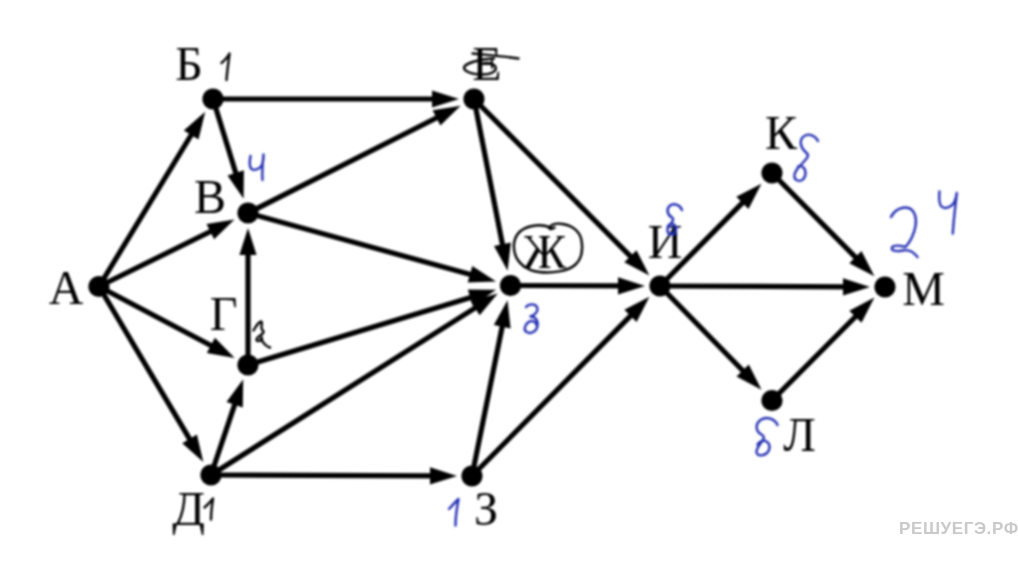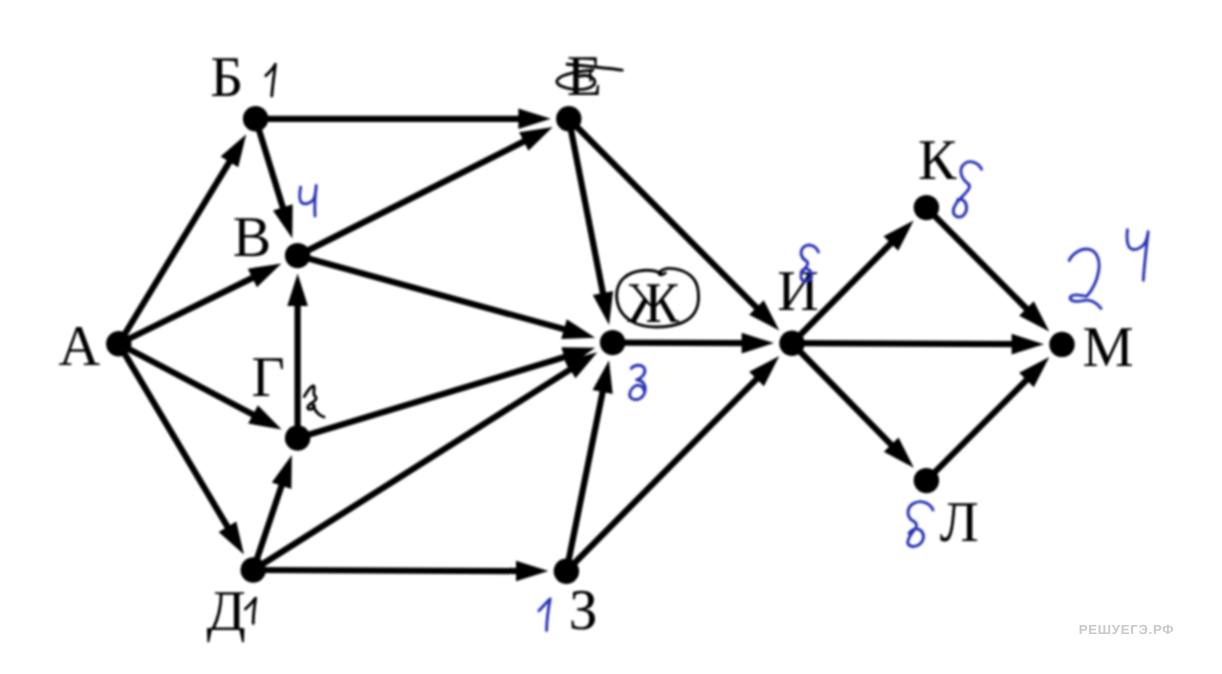--- a/index.html
+++ b/index.html
@@ -1,18 +1,18 @@
 <!DOCTYPE html>
 <html><head>
 <meta charset="utf-8">
 <style>
 html,body{margin:0;padding:0;background:#fff;}
 .wrap{position:relative;width:1018px;height:562px;overflow:hidden;background:#fff;}
 svg text{font-family:"Liberation Serif",serif;fill:#000;}
-.wm{position:absolute;left:899px;top:519px;font-family:"Liberation Sans",sans-serif;font-size:11px;font-weight:bold;letter-spacing:0.6px;color:#c9c9c9;}
+.wm{position:absolute;left:899px;top:519px;font-family:"Liberation Sans",sans-serif;font-size:17px;font-weight:bold;letter-spacing:0.6px;color:#c9c9c9;}
 </style>
 </head>
 <body>
 <div class="wrap">
 <svg width="1018" height="562" viewBox="0 0 1018 562">
 <g filter="url(#soft)">
 <line x1="99.0" y1="286.5" x2="195.4" y2="128.0" stroke="#000" stroke-width="5.2"></line>
 <polygon points="205.2,111.8 198.5,139.4 183.8,130.4" fill="#000"></polygon>
 <line x1="99.0" y1="286.5" x2="217.6" y2="228.0" stroke="#000" stroke-width="5.2"></line>
 <polygon points="234.5,219.6 214.1,239.3 206.5,223.9" fill="#000"></polygon>

